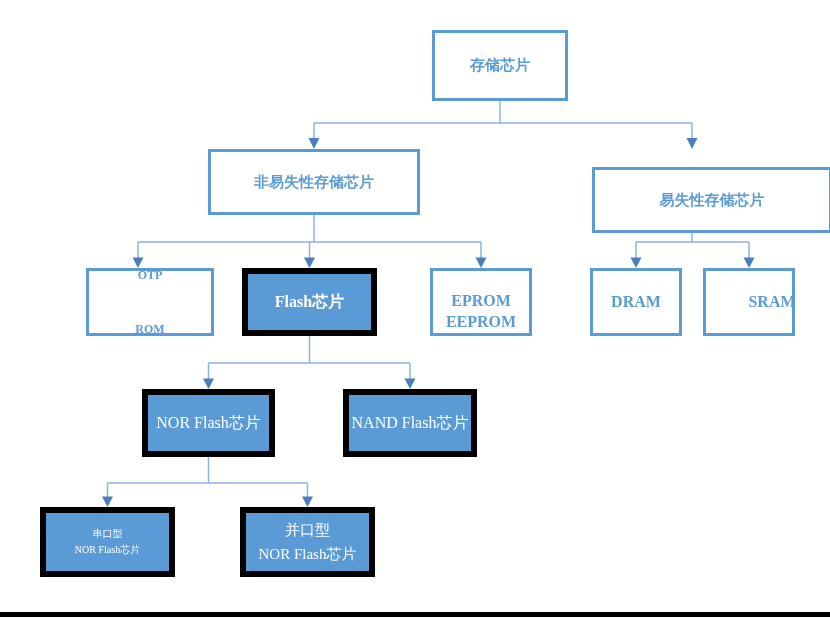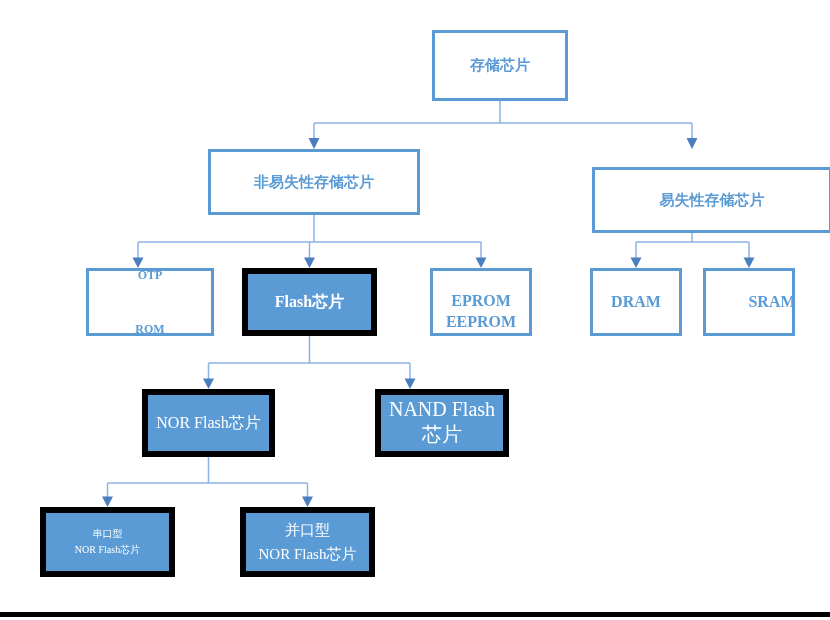--- a/index.html
+++ b/index.html
@@ -37,21 +37,21 @@
   }
   .n-root       {left:432px;top:30px; width:136px;height:71px;font-size:15px;}
   .n-nonvolatile{left:208px;top:149px;width:212px;height:66px;font-size:15px;justify-content:center;}
   .n-volatile   {left:592px;top:167px;width:240px;height:66px;font-size:15px;}
   .n-otp        {left:86px; top:268px;width:128px;height:68px;font-size:12px;line-height:1.35;gap:38px;}
   .n-flash      {left:242px;top:268px;width:135px;height:68px;font-size:16px;font-weight:bold;}
   .n-eprom      {left:430px;top:268px;width:102px;height:68px;font-size:16px;line-height:1.35;justify-content:flex-end;}
   .n-dram       {left:590px;top:268px;width:92px; height:68px;font-size:16px;}
   .n-sram       {left:703px;top:268px;width:92px; height:68px;font-size:16px;padding-left:46px;}
   .n-nor        {left:142px;top:389px;width:133px;height:68px;font-size:16px;font-weight:normal;}
-  .n-nand       {left:343px;top:389px;width:134px;height:68px;font-size:20px;font-weight:normal;margin-left:32px;}
+  .n-nand       {left:343px;top:389px;width:134px;height:68px;font-size:16px;font-weight:normal;}
   .n-serial     {left:40px; top:507px;width:135px;height:70px;font-size:10px;font-weight:normal;line-height:1.6;}
   .n-parallel   {left:240px;top:507px;width:135px;height:70px;font-size:15px;font-weight:normal;line-height:1.6;justify-content:center;}
   .bottom-rule{
     position:absolute;left:0;top:612px;width:830px;height:5px;
     background:#000000;z-index:2;
   }
 </style>
 </head>
 <body>
 

